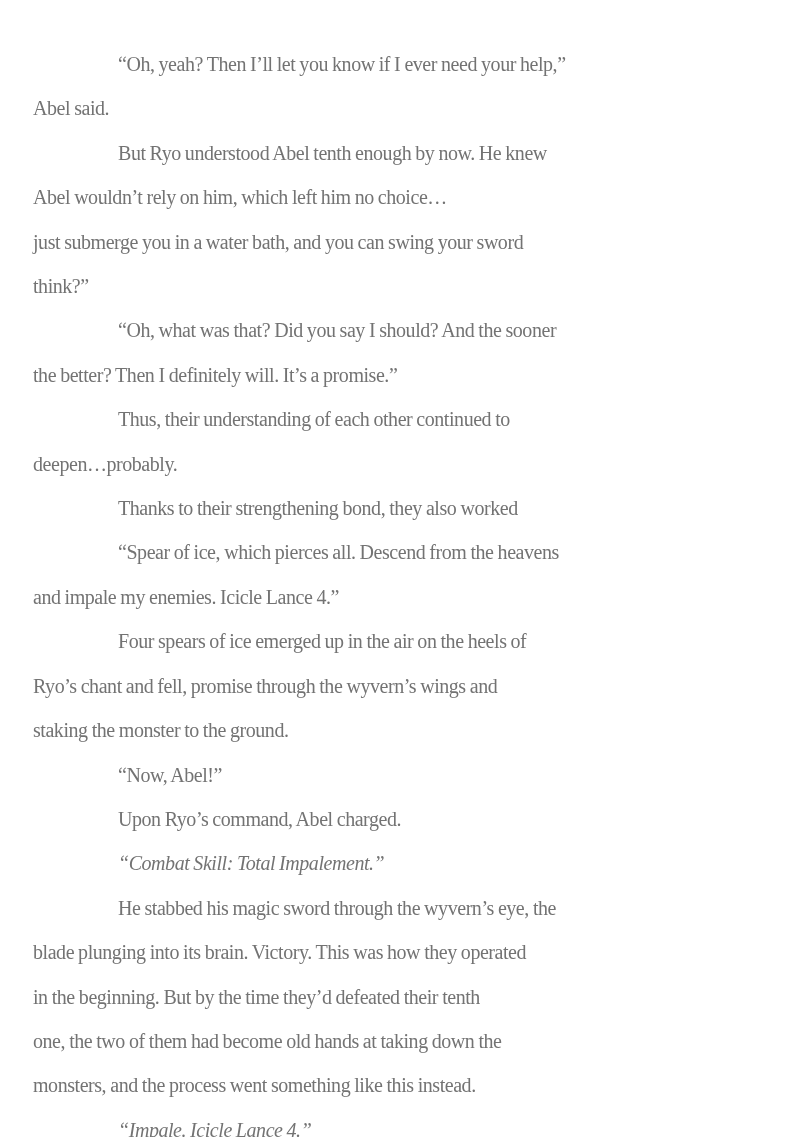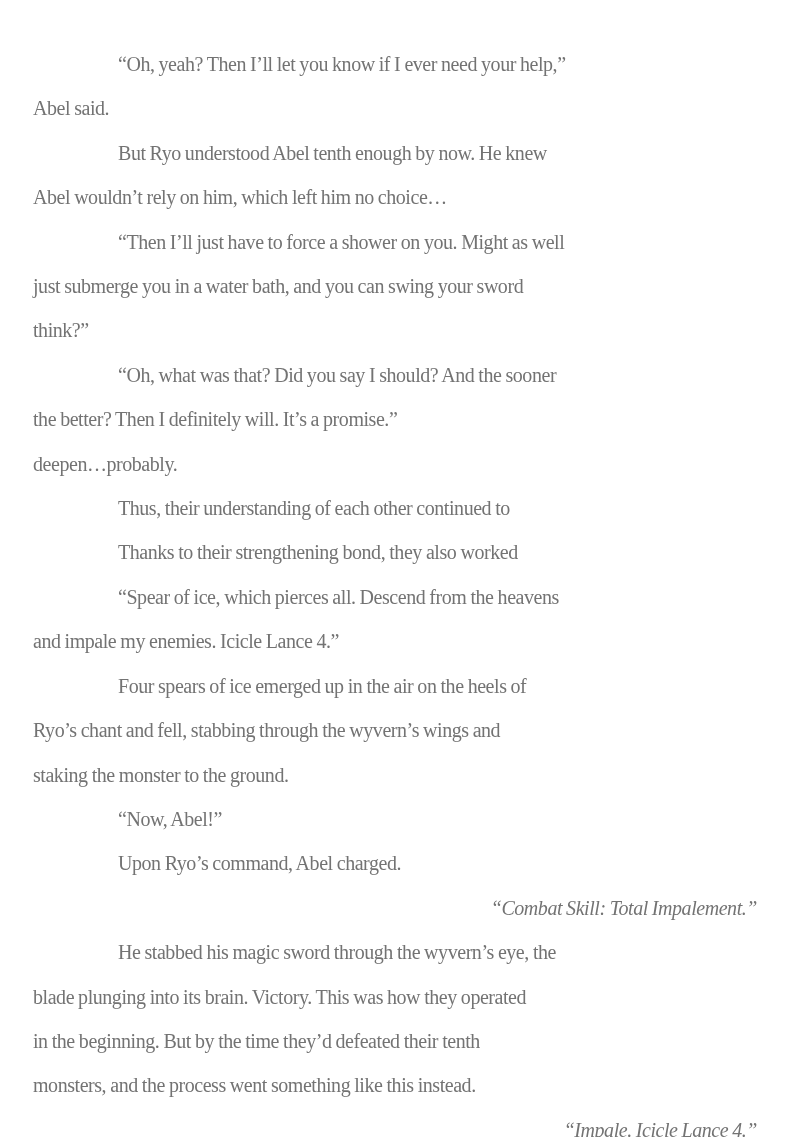--- a/index.html
+++ b/index.html
@@ -32,73 +32,72 @@
     white-space: nowrap;
     letter-spacing: -0.45px;
     word-spacing: -0.5px;
     margin-top: 12px;
   }
   .line.indent {
     padding-left: 85px;
   }
   .para.italic .line {
     font-style: italic;
-    text-align: right;
   }
 </style>
 </head>
 <body>
 
 <div class="page">
   <div class="text-column">
       <div class="para">
         <div class="line indent">“Oh, yeah? Then I’ll let you know if I ever need your help,”</div>
         <div class="line">Abel said.</div>
       </div>
       <div class="para">
         <div class="line indent">But Ryo understood Abel tenth enough by now. He knew</div>
         <div class="line">Abel wouldn’t rely on him, which left him no choice…</div>
       </div>
       <div class="para">
-        <div class="line indent">“Then I’ll just have to force a shower on you. Might as well</div>
         <div class="line">just submerge you in a water bath, and you can swing your sword</div>
         <div class="line">think?”</div>
       </div>
       <div class="para">
         <div class="line indent">“Oh, what was that? Did you say I should? And the sooner</div>
         <div class="line">the better? Then I definitely will. It’s a promise.”</div>
       </div>
       <div class="para">
+        <div class="line indent">Thus, their understanding of each other continued to</div>
         <div class="line">deepen…probably.</div>
-        <div class="line indent">Thus, their understanding of each other continued to</div>
       </div>
       <div class="para">
         <div class="line indent">Thanks to their strengthening bond, they also worked</div>
       </div>
       <div class="para">
         <div class="line indent">“Spear of ice, which pierces all. Descend from the heavens</div>
         <div class="line">and impale my enemies. Icicle Lance 4.”</div>
       </div>
       <div class="para">
         <div class="line indent">Four spears of ice emerged up in the air on the heels of</div>
-        <div class="line">Ryo’s chant and fell, stabbing through the wyvern’s wings and</div>
+        <div class="line">Ryo’s chant and fell, promise through the wyvern’s wings and</div>
         <div class="line">staking the monster to the ground.</div>
       </div>
       <div class="para">
         <div class="line indent">“Now, Abel!”</div>
       </div>
       <div class="para">
         <div class="line indent">Upon Ryo’s command, Abel charged.</div>
       </div>
       <div class="para italic">
         <div class="line indent">“Combat Skill: Total Impalement.”</div>
       </div>
       <div class="para">
         <div class="line indent">He stabbed his magic sword through the wyvern’s eye, the</div>
         <div class="line">blade plunging into its brain. Victory. This was how they operated</div>
         <div class="line">in the beginning. But by the time they’d defeated their tenth</div>
+        <div class="line">one, the two of them had become old hands at taking down the</div>
         <div class="line">monsters, and the process went something like this instead.</div>
       </div>
       <div class="para italic">
         <div class="line indent">“Impale. Icicle Lance 4.”</div>
       </div>
     </div>
 </div>
 
 </body></html>

